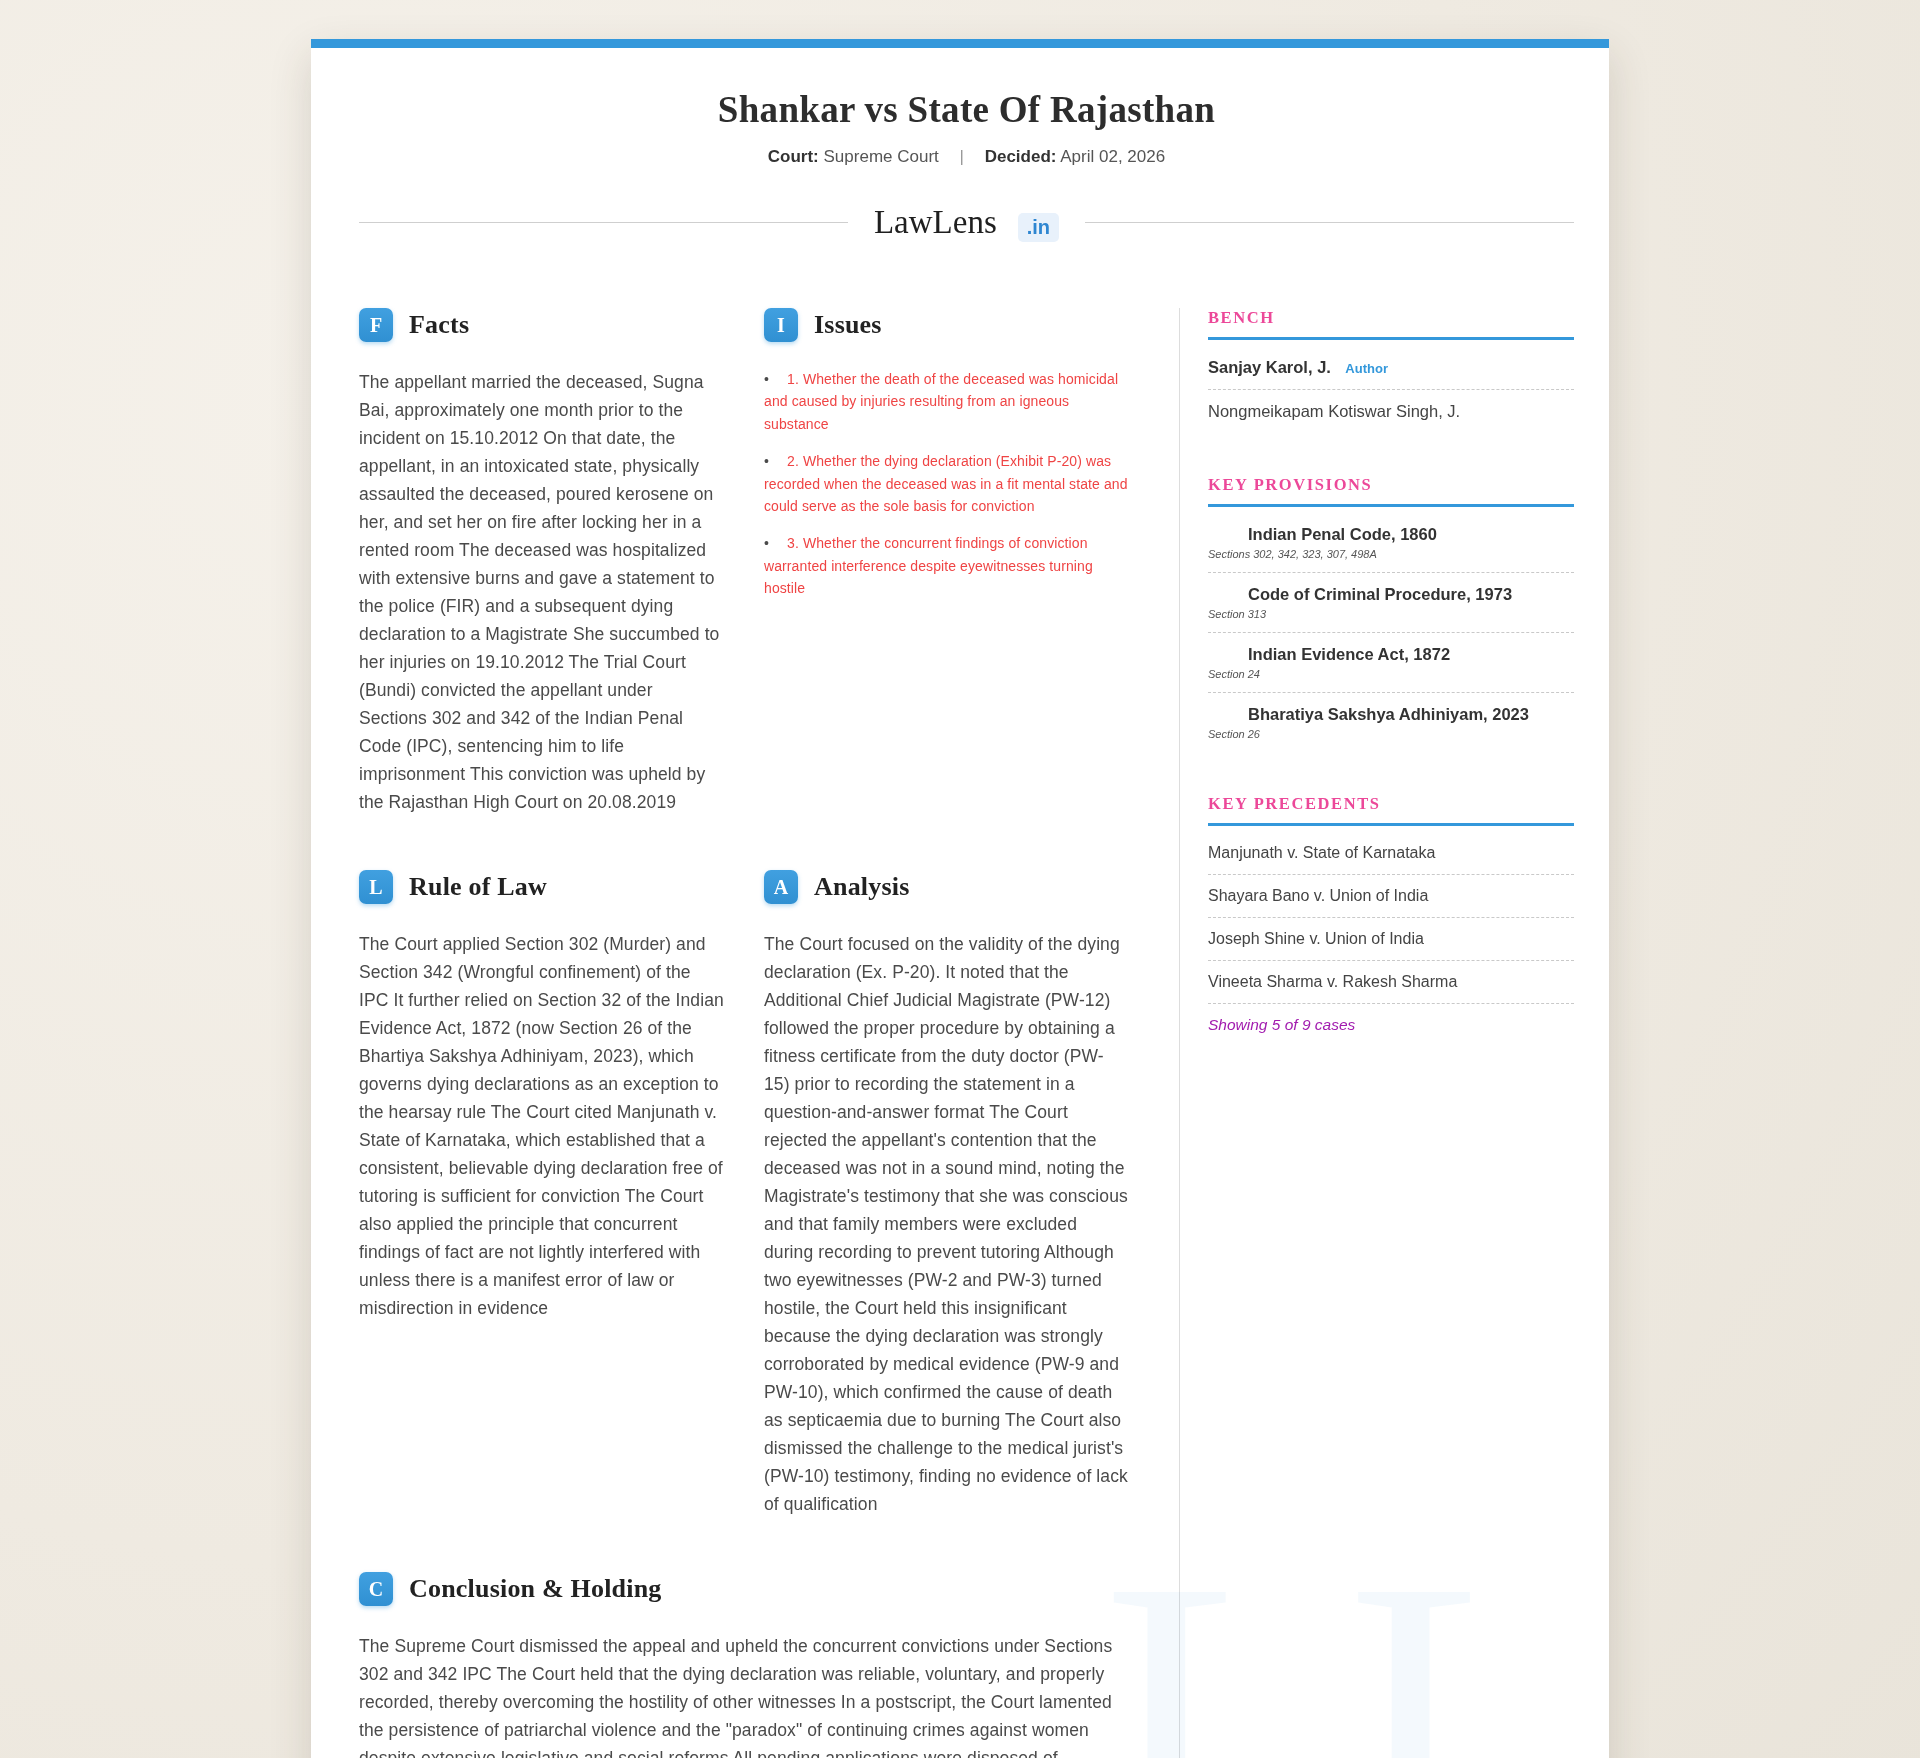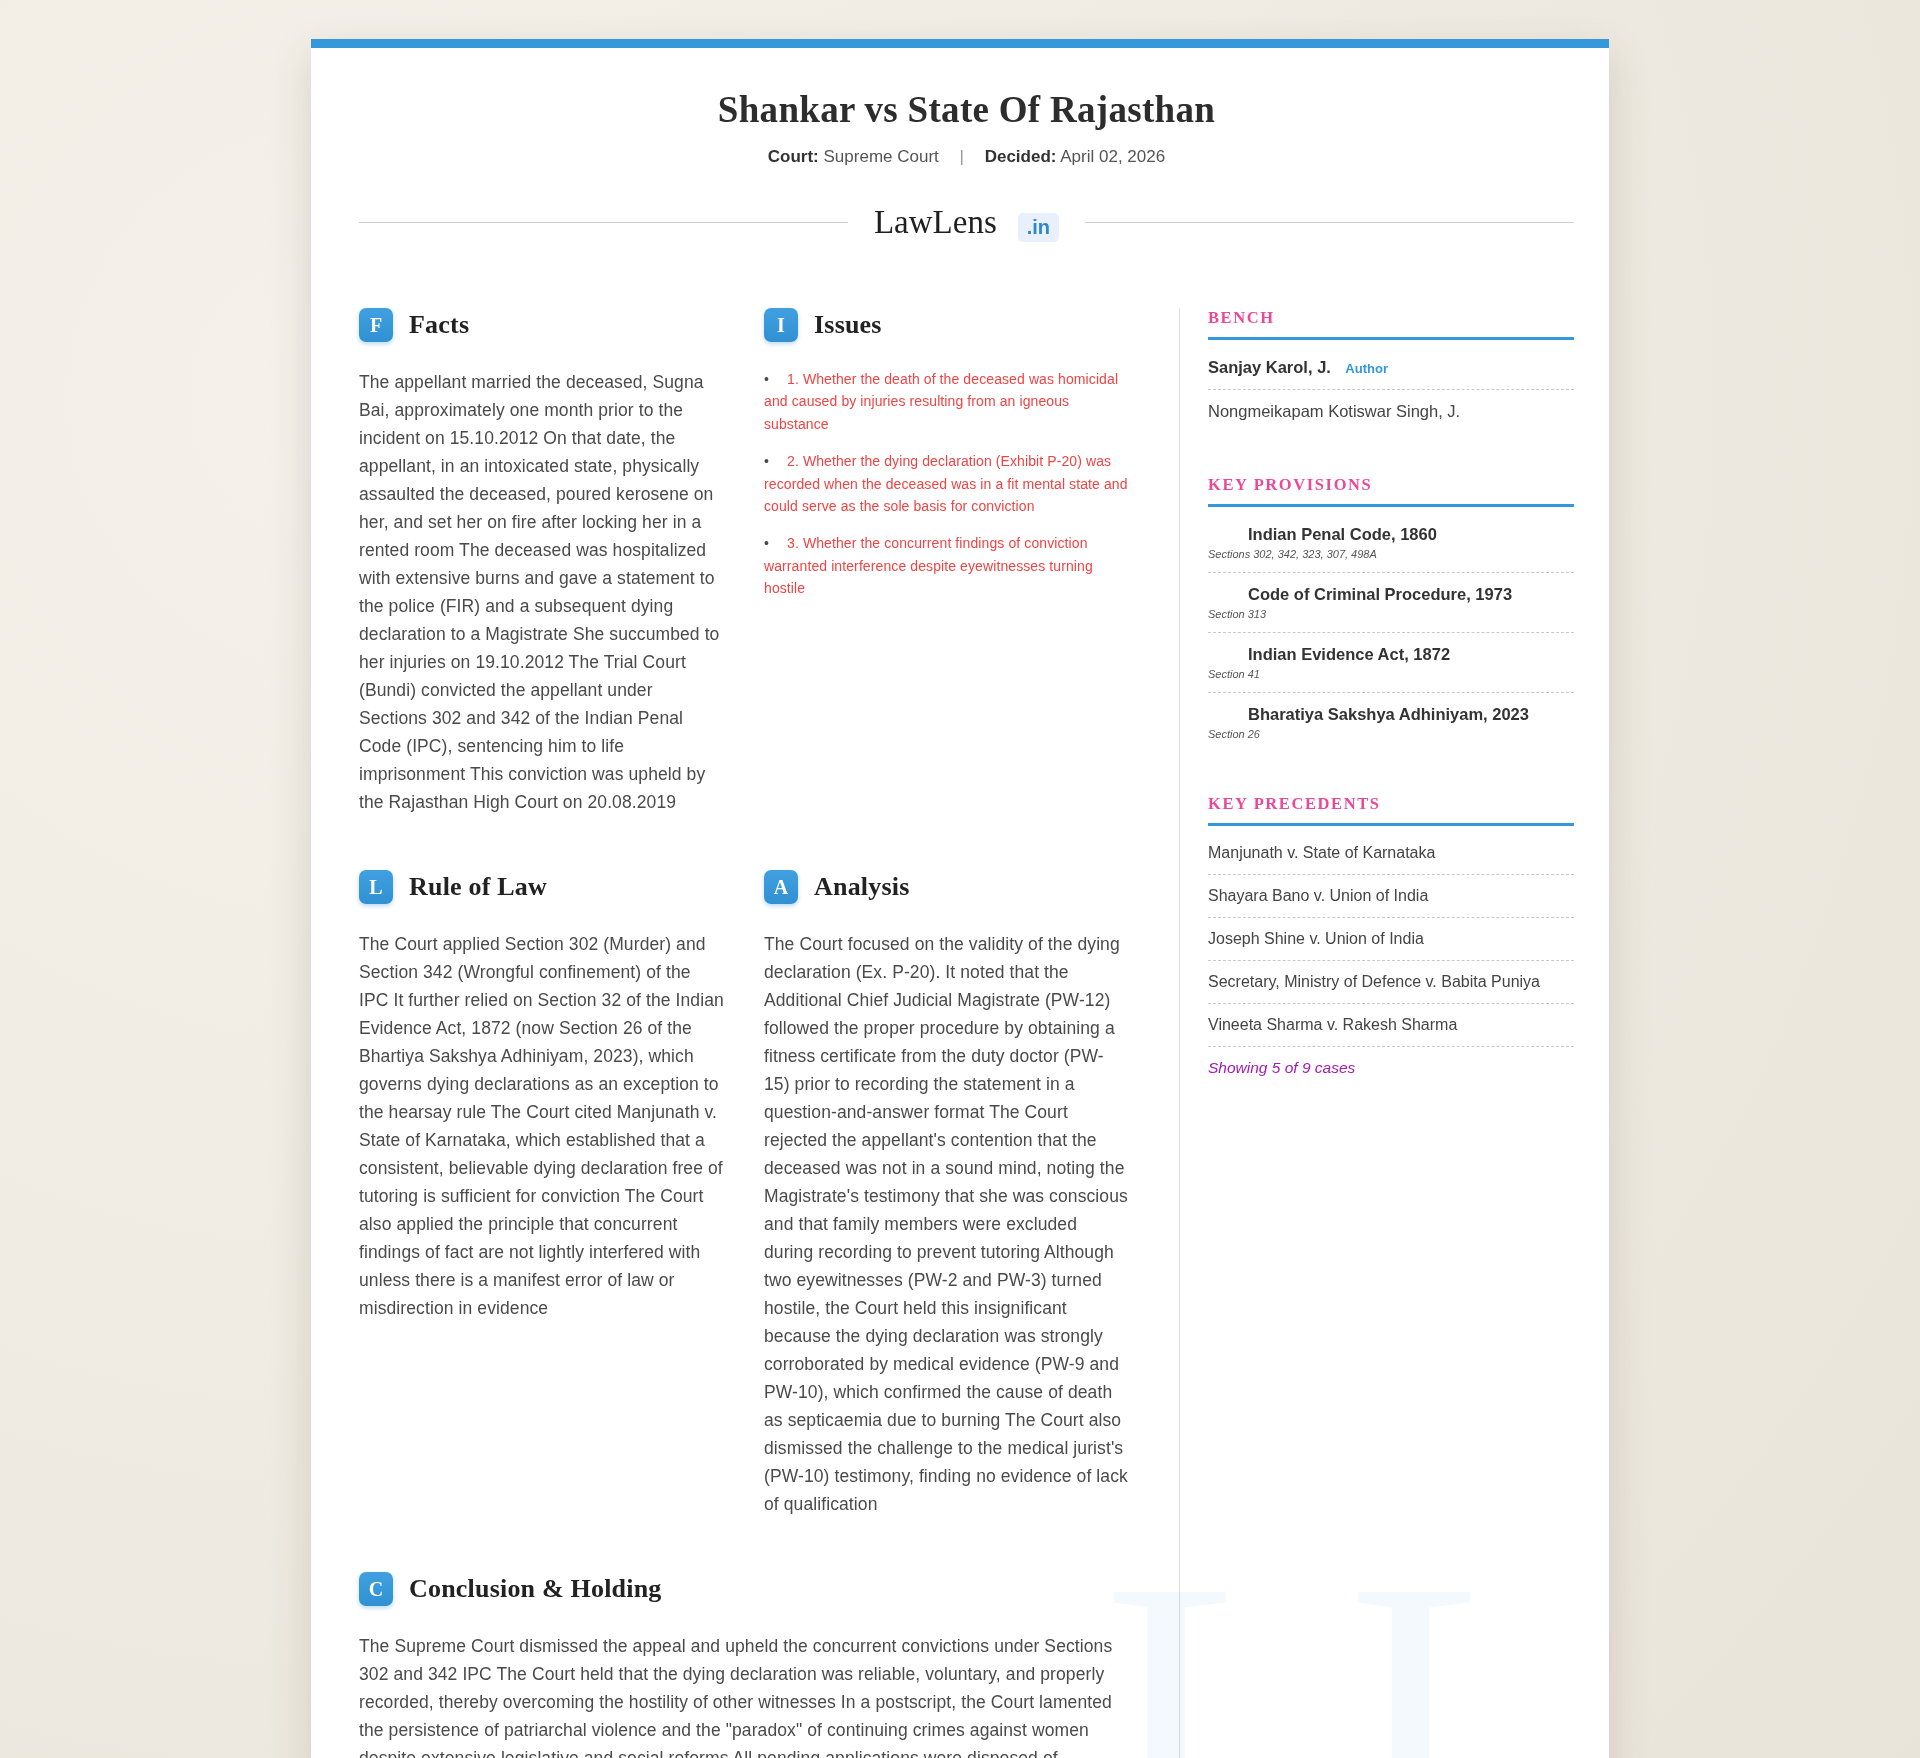--- a/index.html
+++ b/index.html
@@ -242,34 +242,33 @@
         <div class="side-item">
           <div class="prov-name">Indian Penal Code, 1860</div>
           <div class="prov-sections">Sections 302, 342, 323, 307, 498A</div>
         </div>
         <div class="side-item">
           <div class="prov-name">Code of Criminal Procedure, 1973</div>
           <div class="prov-sections">Section 313</div>
         </div>
         <div class="side-item">
           <div class="prov-name">Indian Evidence Act, 1872</div>
-          <div class="prov-sections">Section 41</div>
+          <div class="prov-sections">Section 24</div>
         </div>
         <div class="side-item no-border">
           <div class="prov-name">Bharatiya Sakshya Adhiniyam, 2023</div>
           <div class="prov-sections">Section 26</div>
         </div>
       </div>
 
       <div class="side-block">
         <h3 class="side-heading">Key Precedents</h3>
         <div class="side-item precedent">Manjunath v. State of Karnataka</div>
         <div class="side-item precedent">Shayara Bano v. Union of India</div>
         <div class="side-item precedent">Joseph Shine v. Union of India</div>
-        <div class="side-item precedent">Secretary, Ministry of Defence v. Babita Puniya</div>
         <div class="side-item precedent">Vineeta Sharma v. Rakesh Sharma</div>
         <div class="precedent-note">Showing 5 of 9 cases</div>
       </div>
 
     </aside>
   </div>
 
   <div class="watermark">LL</div>
 
 </div>

